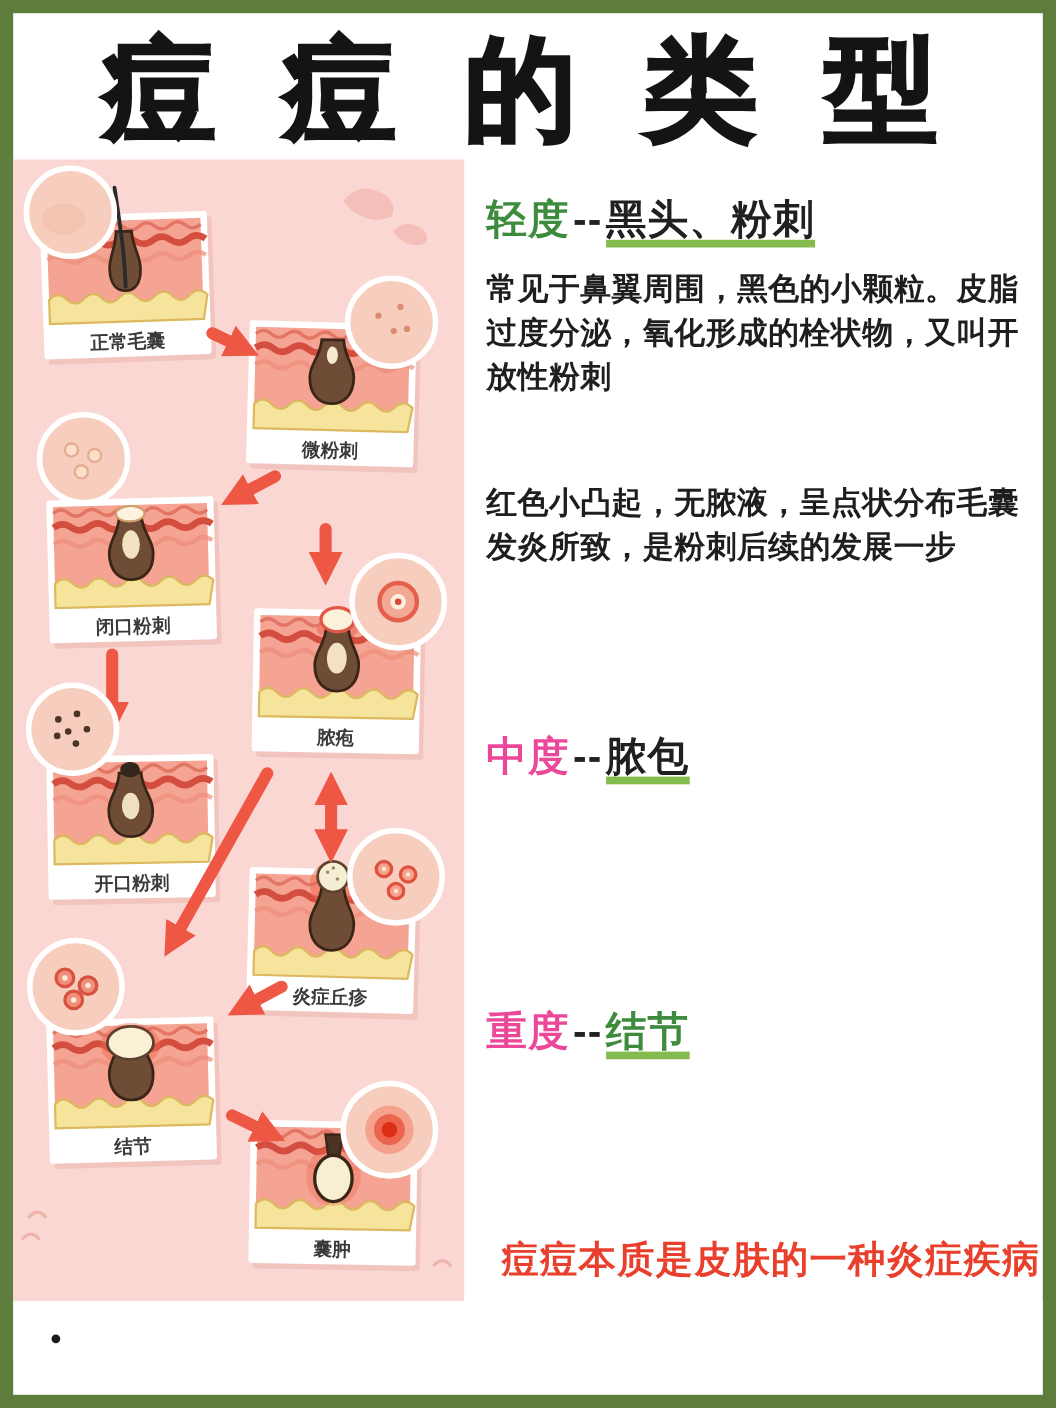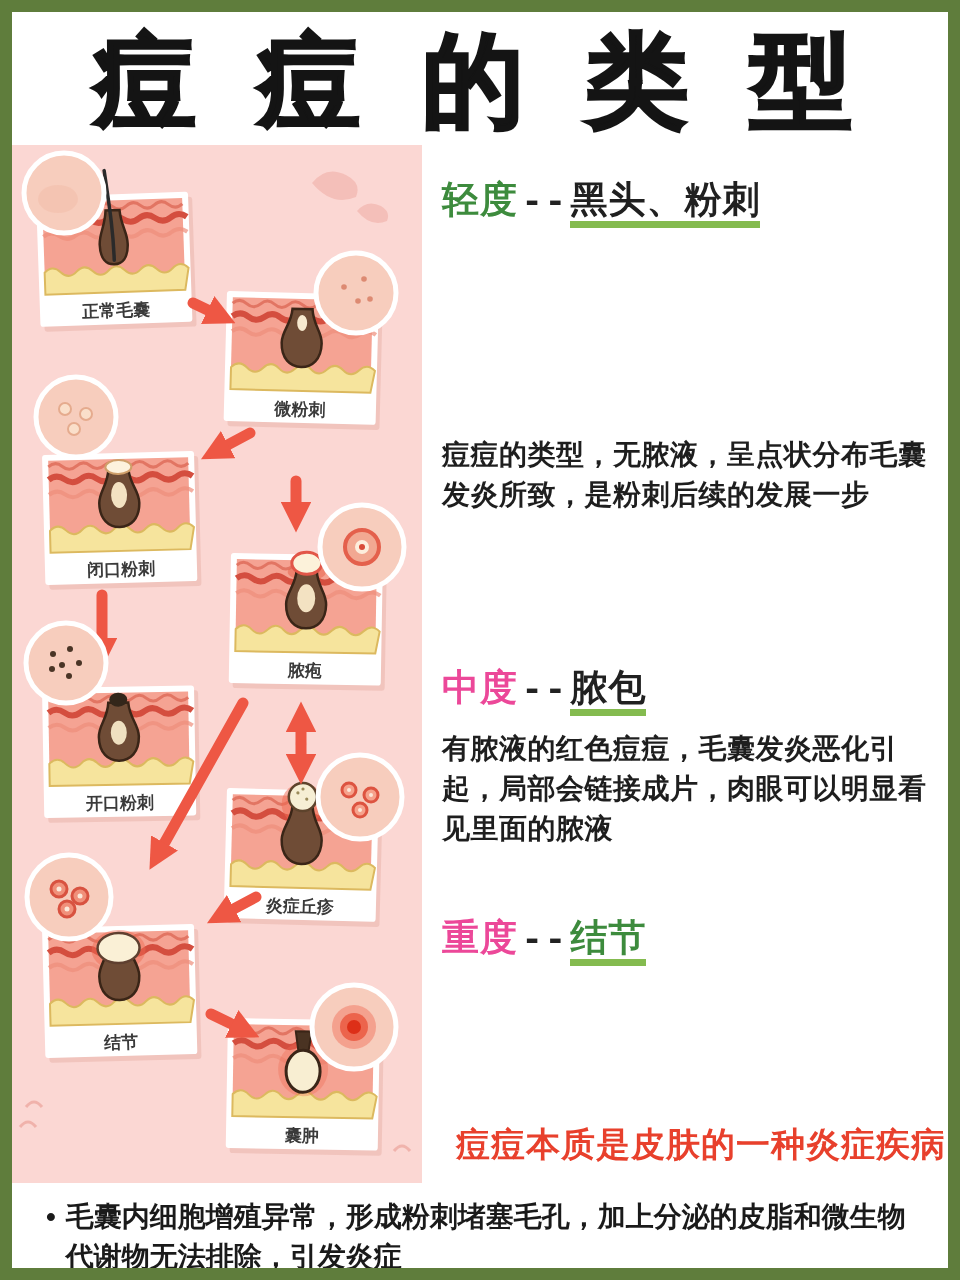--- a/index.html
+++ b/index.html
@@ -10,21 +10,21 @@
   }
   .title{
     position:absolute;top:0;left:0;width:936px;height:133px;line-height:138px;
     text-align:center;font-size:102px;font-weight:900;color:#141414;
     letter-spacing:62px;padding-left:48px;box-sizing:border-box;white-space:nowrap;
     -webkit-text-stroke:3px #141414;
   }
   .panel{position:absolute;left:0;top:133px;width:410px;height:1038px;background:#fbd7d3;}
   .panel svg{display:block;}
   .cardlabel{font-family:"Liberation Sans","DejaVu Sans",sans-serif;font-size:17px;font-weight:700;fill:#3a3a3a;}
-  .rightcol{position:absolute;left:418px;top:133px;width:518px;height:1038px;font-family:Liberation Mono, monospace;}
+  .rightcol{position:absolute;left:418px;top:133px;width:518px;height:1038px;}
   .section{position:absolute;left:12px;width:500px;}
   .sec1{top:30px}.sec2{top:292px}.sec3{top:518px}.sec4{top:768px}
   .sec-heading{margin:0 0 18px 0;font-size:37px;font-weight:900;color:#202020;letter-spacing:1px;}
   .green{color:#3d8b3d}.red{color:#ec4899}
   .dashes{color:#222222;margin:0 3px;}
   .name{background:linear-gradient(#84bb4f,#84bb4f) left bottom / 100% 7px no-repeat;padding-bottom:5px;}
   .sec-body{margin:0;font-size:28px;font-weight:700;line-height:40px;color:#1e1e1e;letter-spacing:.5px;}
   .highlight{position:absolute;left:26px;top:977px;width:508px;font-size:34px;font-weight:900;color:#e8402c;letter-spacing:1px;}
   .footnote{
     position:absolute;left:0;top:1171px;width:936px;box-sizing:border-box;
@@ -249,36 +249,35 @@
         <circle r="14" fill="#e84a31" opacity="0.7"></circle>
         <circle r="7" fill="#dd2f18"></circle>
       </g>
     </svg>
   </div>
 
   <div class="rightcol">
 
     <div class="section sec1">
       <h2 class="sec-heading"><span class="level green">轻度</span><span class="dashes">--</span><span class="name">黑头、粉刺</span></h2>
+      <p class="sec-body">常见于鼻翼周围，黑色的小颗粒。皮脂过度分泌，氧化形成的栓状物，又叫开放性粉刺</p>
     </div>
 
     <div class="section sec2">
-      <p class="sec-body">痘痘的类型，无脓液，呈点状分布毛囊发炎所致，是粉刺后续的发展一步</p>
+      <p class="sec-body">红色小凸起，无脓液，呈点状分布毛囊发炎所致，是粉刺后续的发展一步</p>
     </div>
 
     <div class="section sec3">
       <h2 class="sec-heading"><span class="level red">中度</span><span class="dashes">--</span><span class="name">脓包</span></h2>
-      <p class="sec-body">有脓液的红色痘痘，毛囊发炎恶化引起，局部会链接成片，肉眼可以明显看见里面的脓液</p>
     </div>
 
     <div class="section sec4">
       <h2 class="sec-heading"><span class="level red">重度</span><span class="dashes">--</span><span class="name green">结节</span></h2>
     </div>
 
     <div class="highlight">痘痘本质是皮肤的一种炎症疾病</div>
   </div>
 
   <div class="footnote">
     <span class="bullet">•</span>
-    <span class="ftext">毛囊内细胞增殖异常，形成粉刺堵塞毛孔，加上分泌的皮脂和微生物代谢物无法排除，引发炎症</span>
   </div>
 
 </div>
 
 </body></html>

